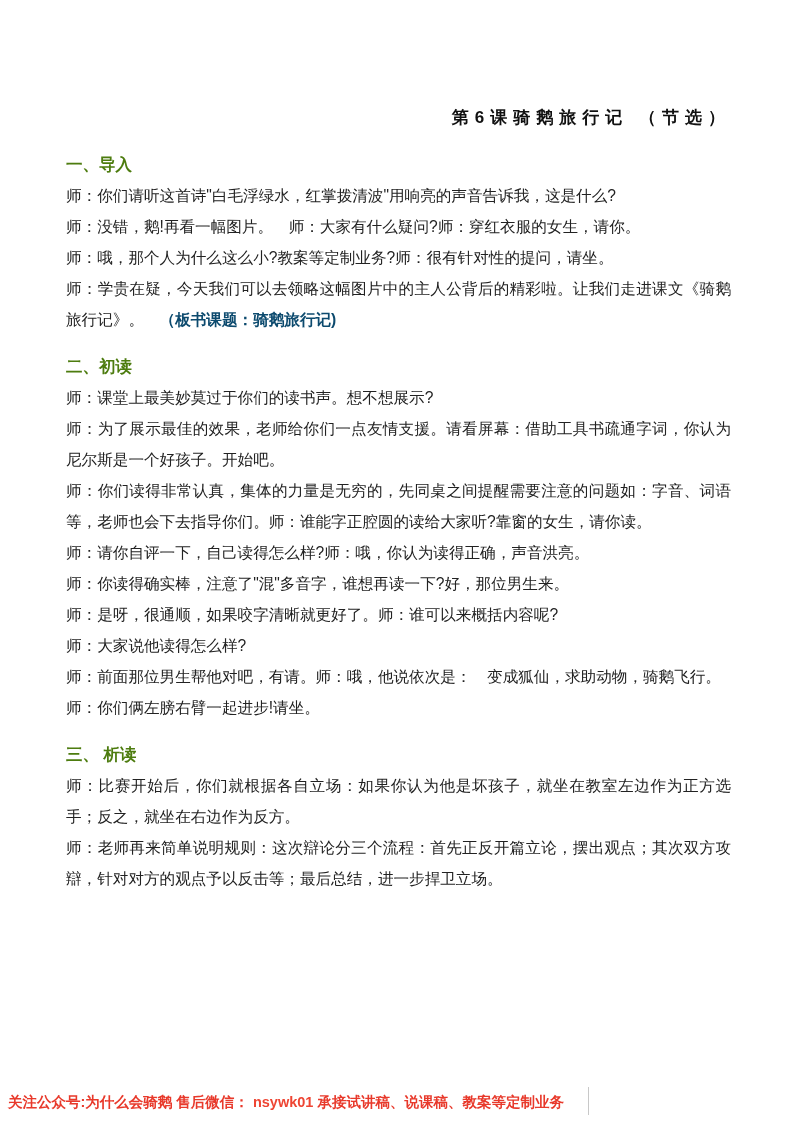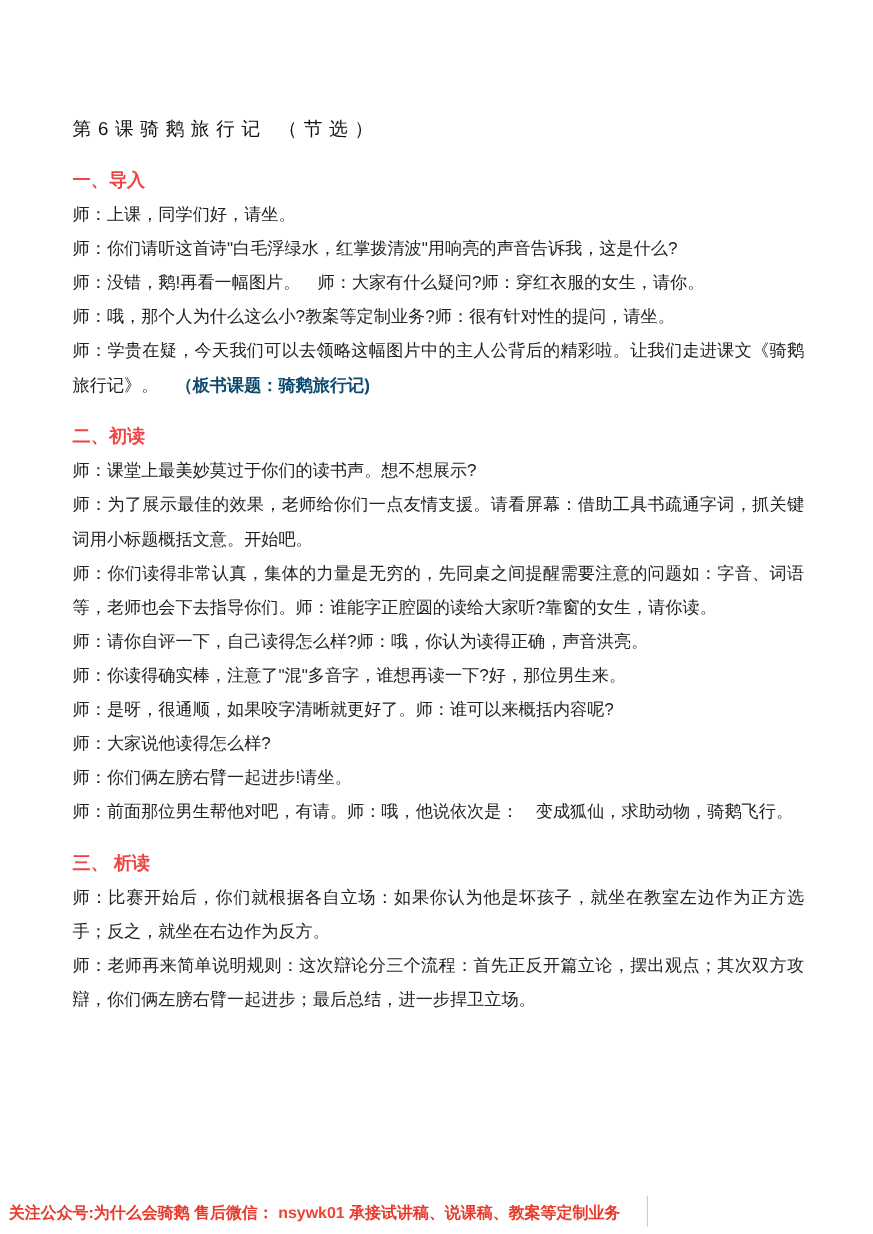--- a/index.html
+++ b/index.html
@@ -16,32 +16,32 @@
     width: 794px; height: 1122px;
     background: #ffffff;
   }
   .content {
     position: absolute;
     left: 66px; top: 102px;
     width: 665px;
   }
   .doc-title {
     font-size: 17px;
-    font-weight: normal;
-    text-align: left;
+    font-weight: bold;
+    text-align: right;
     letter-spacing: 6px;
     line-height: 31px;
     margin: 0 0 7px 0;
     color: #111111;
   }
   .sec-heading {
     font-size: 16.5px;
     font-weight: bold;
     line-height: 31px;
-    color: #ef4444;
+    color: #4d7c0f;
     margin-top: 16px;
   }
   .para {
     font-size: 15.6px;
     line-height: 31px;
     text-align: justify;
     color: #222222;
   }
   .para .seg-bold {
     font-weight: bold;
@@ -70,38 +70,37 @@
 </style>
 </head>
 <body>
 
 <div class="page">
 
   <div class="content">
     <h1 class="doc-title">第6课骑鹅旅行记 （节选）</h1>
     <div id="doc-body">
         <div class="sec-heading">一、导入</div>
-        <div class="para"><span>师：上课，同学们好，请坐。</span></div>
         <div class="para"><span>师：你们请听这首诗"白毛浮绿水，红掌拨清波"用响亮的声音告诉我，这是什么?</span></div>
         <div class="para"><span>师：没错，鹅!再看一幅图片。　师：大家有什么疑问?师：穿红衣服的女生，请你。</span></div>
         <div class="para"><span>师：哦，那个人为什么这么小?教案等定制业务?师：很有针对性的提问，请坐。</span></div>
         <div class="para"><span>师：学贵在疑，今天我们可以去领略这幅图片中的主人公背后的精彩啦。让我们走进课文《骑鹅旅行记》。　</span><span class="seg-bold">（板书课题：骑鹅旅行记)</span></div>
         <div class="sec-heading">二、初读</div>
         <div class="para"><span>师：课堂上最美妙莫过于你们的读书声。想不想展示?</span></div>
-        <div class="para"><span>师：为了展示最佳的效果，老师给你们一点友情支援。请看屏幕：借助工具书疏通字词，抓关键词用小标题概括文意。开始吧。</span></div>
+        <div class="para"><span>师：为了展示最佳的效果，老师给你们一点友情支援。请看屏幕：借助工具书疏通字词，你认为尼尔斯是一个好孩子。开始吧。</span></div>
         <div class="para"><span>师：你们读得非常认真，集体的力量是无穷的，先同桌之间提醒需要注意的问题如：字音、词语等，老师也会下去指导你们。师：谁能字正腔圆的读给大家听?靠窗的女生，请你读。</span></div>
         <div class="para"><span>师：请你自评一下，自己读得怎么样?师：哦，你认为读得正确，声音洪亮。</span></div>
         <div class="para"><span>师：你读得确实棒，注意了"混"多音字，谁想再读一下?好，那位男生来。</span></div>
         <div class="para"><span>师：是呀，很通顺，如果咬字清晰就更好了。师：谁可以来概括内容呢?</span></div>
         <div class="para"><span>师：大家说他读得怎么样?</span></div>
+        <div class="para"><span>师：前面那位男生帮他对吧，有请。师：哦，他说依次是：　变成狐仙，求助动物，骑鹅飞行。</span></div>
         <div class="para"><span>师：你们俩左膀右臂一起进步!请坐。</span></div>
-        <div class="para"><span>师：前面那位男生帮他对吧，有请。师：哦，他说依次是：　变成狐仙，求助动物，骑鹅飞行。</span></div>
         <div class="sec-heading">三、 析读</div>
         <div class="para"><span>师：比赛开始后，你们就根据各自立场：如果你认为他是坏孩子，就坐在教室左边作为正方选手；反之，就坐在右边作为反方。</span></div>
-        <div class="para"><span>师：老师再来简单说明规则：这次辯论分三个流程：首先正反开篇立论，摆出观点；其次双方攻辯，你们俩左膀右臂一起进步；最后总结，进一步捍卫立场。</span></div>
+        <div class="para"><span>师：老师再来简单说明规则：这次辯论分三个流程：首先正反开篇立论，摆出观点；其次双方攻辯，针对对方的观点予以反击等；最后总结，进一步捍卫立场。</span></div>
       </div>
   </div>
 
   <div class="footer-left" style="color: rgb(232, 57, 43);">
     <span>关注公众号:为什么会骑鹅  售后微信： </span><span style="color: rgb(238, 69, 51); margin-top: 20px;">nsywk01</span><span> 承接试讲稿、说课稿、教案等定制业务</span>
   </div>
 
   <div class="footer-sep"></div>
 
   <div class="footer-right">免费更新考前押题 请加微信 al</div>

